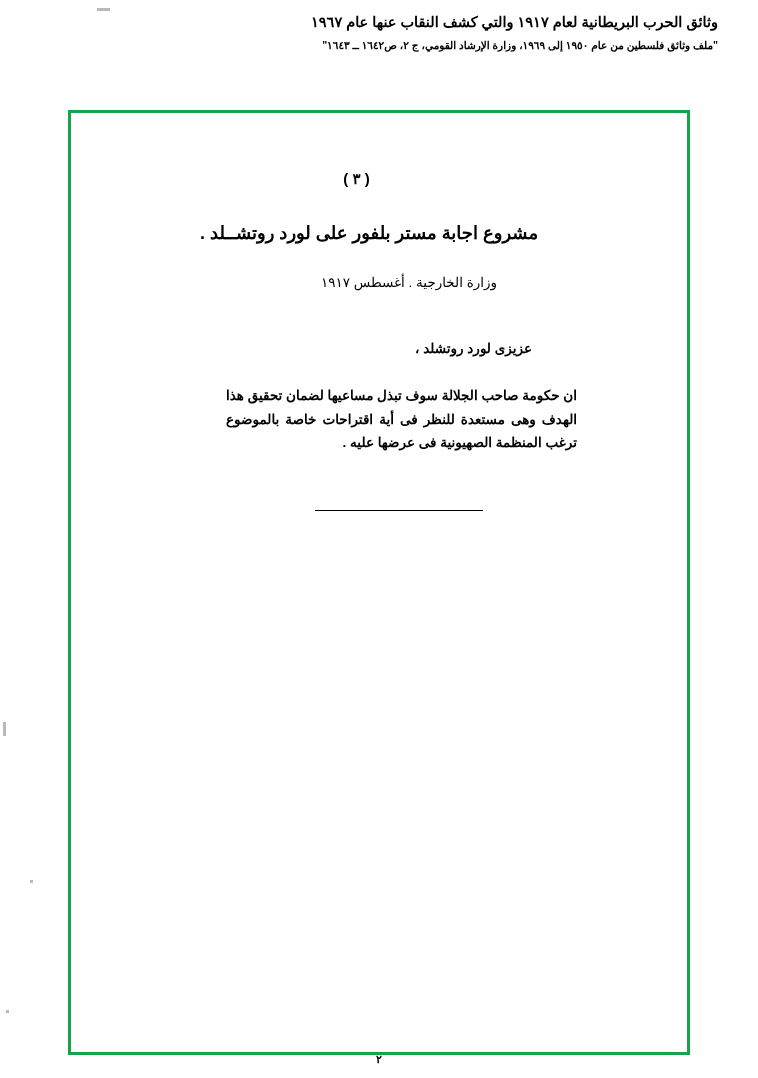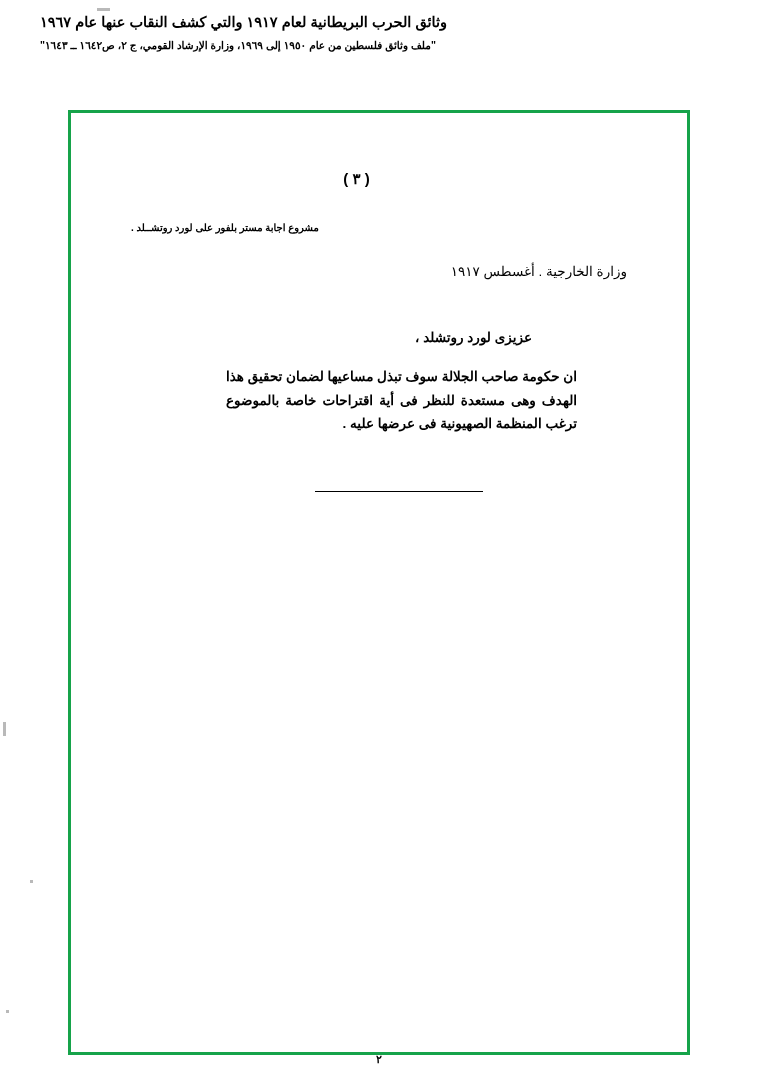--- a/index.html
+++ b/index.html
@@ -19,22 +19,23 @@
   .page {
     position: relative;
     width: 758px;
     height: 1078px;
     box-sizing: border-box;
   }
 
   
   .header {
     padding: 12px 40px 0 40px;
-    text-align: left;
+    text-align: right;
     direction: rtl;
+    margin-left: 8px;
   }
   .header-line-1 {
     font-size: 14.5px;
     font-weight: bold;
     letter-spacing: 0px;
     line-height: 1.5;
     margin-bottom: 4px;
   }
   .header-line-2 {
     font-size: 14.5px;
@@ -73,38 +74,38 @@
     text-align: center;
     font-size: 15px;
     font-weight: bold;
     letter-spacing: 1px;
     margin-top: 12px;
     margin-bottom: 34px;
     padding-right: 45px;
   }
 
   .doc-title {
-    text-align: left;
-    font-size: 10px;
+    text-align: center;
+    font-size: 18px;
     font-weight: bold;
     margin-bottom: 30px;
     padding-right: 20px;
   }
 
   .doc-origin {
-    text-align: right;
+    text-align: center;
     font-size: 13.5px;
     margin-bottom: 50px;
     padding-left: 60px;
   }
 
   .salutation {
     font-size: 13.5px;
     font-weight: bold;
-    margin-bottom: 20px;
+    margin-bottom: 28px;
     padding-right: 95px;
   }
 
   .para {
     font-size: 13.5px;
     font-weight: bold;
     line-height: 1.75;
     text-align: justify;
     text-align-last: right;
     margin: 0 0 20px 0;

